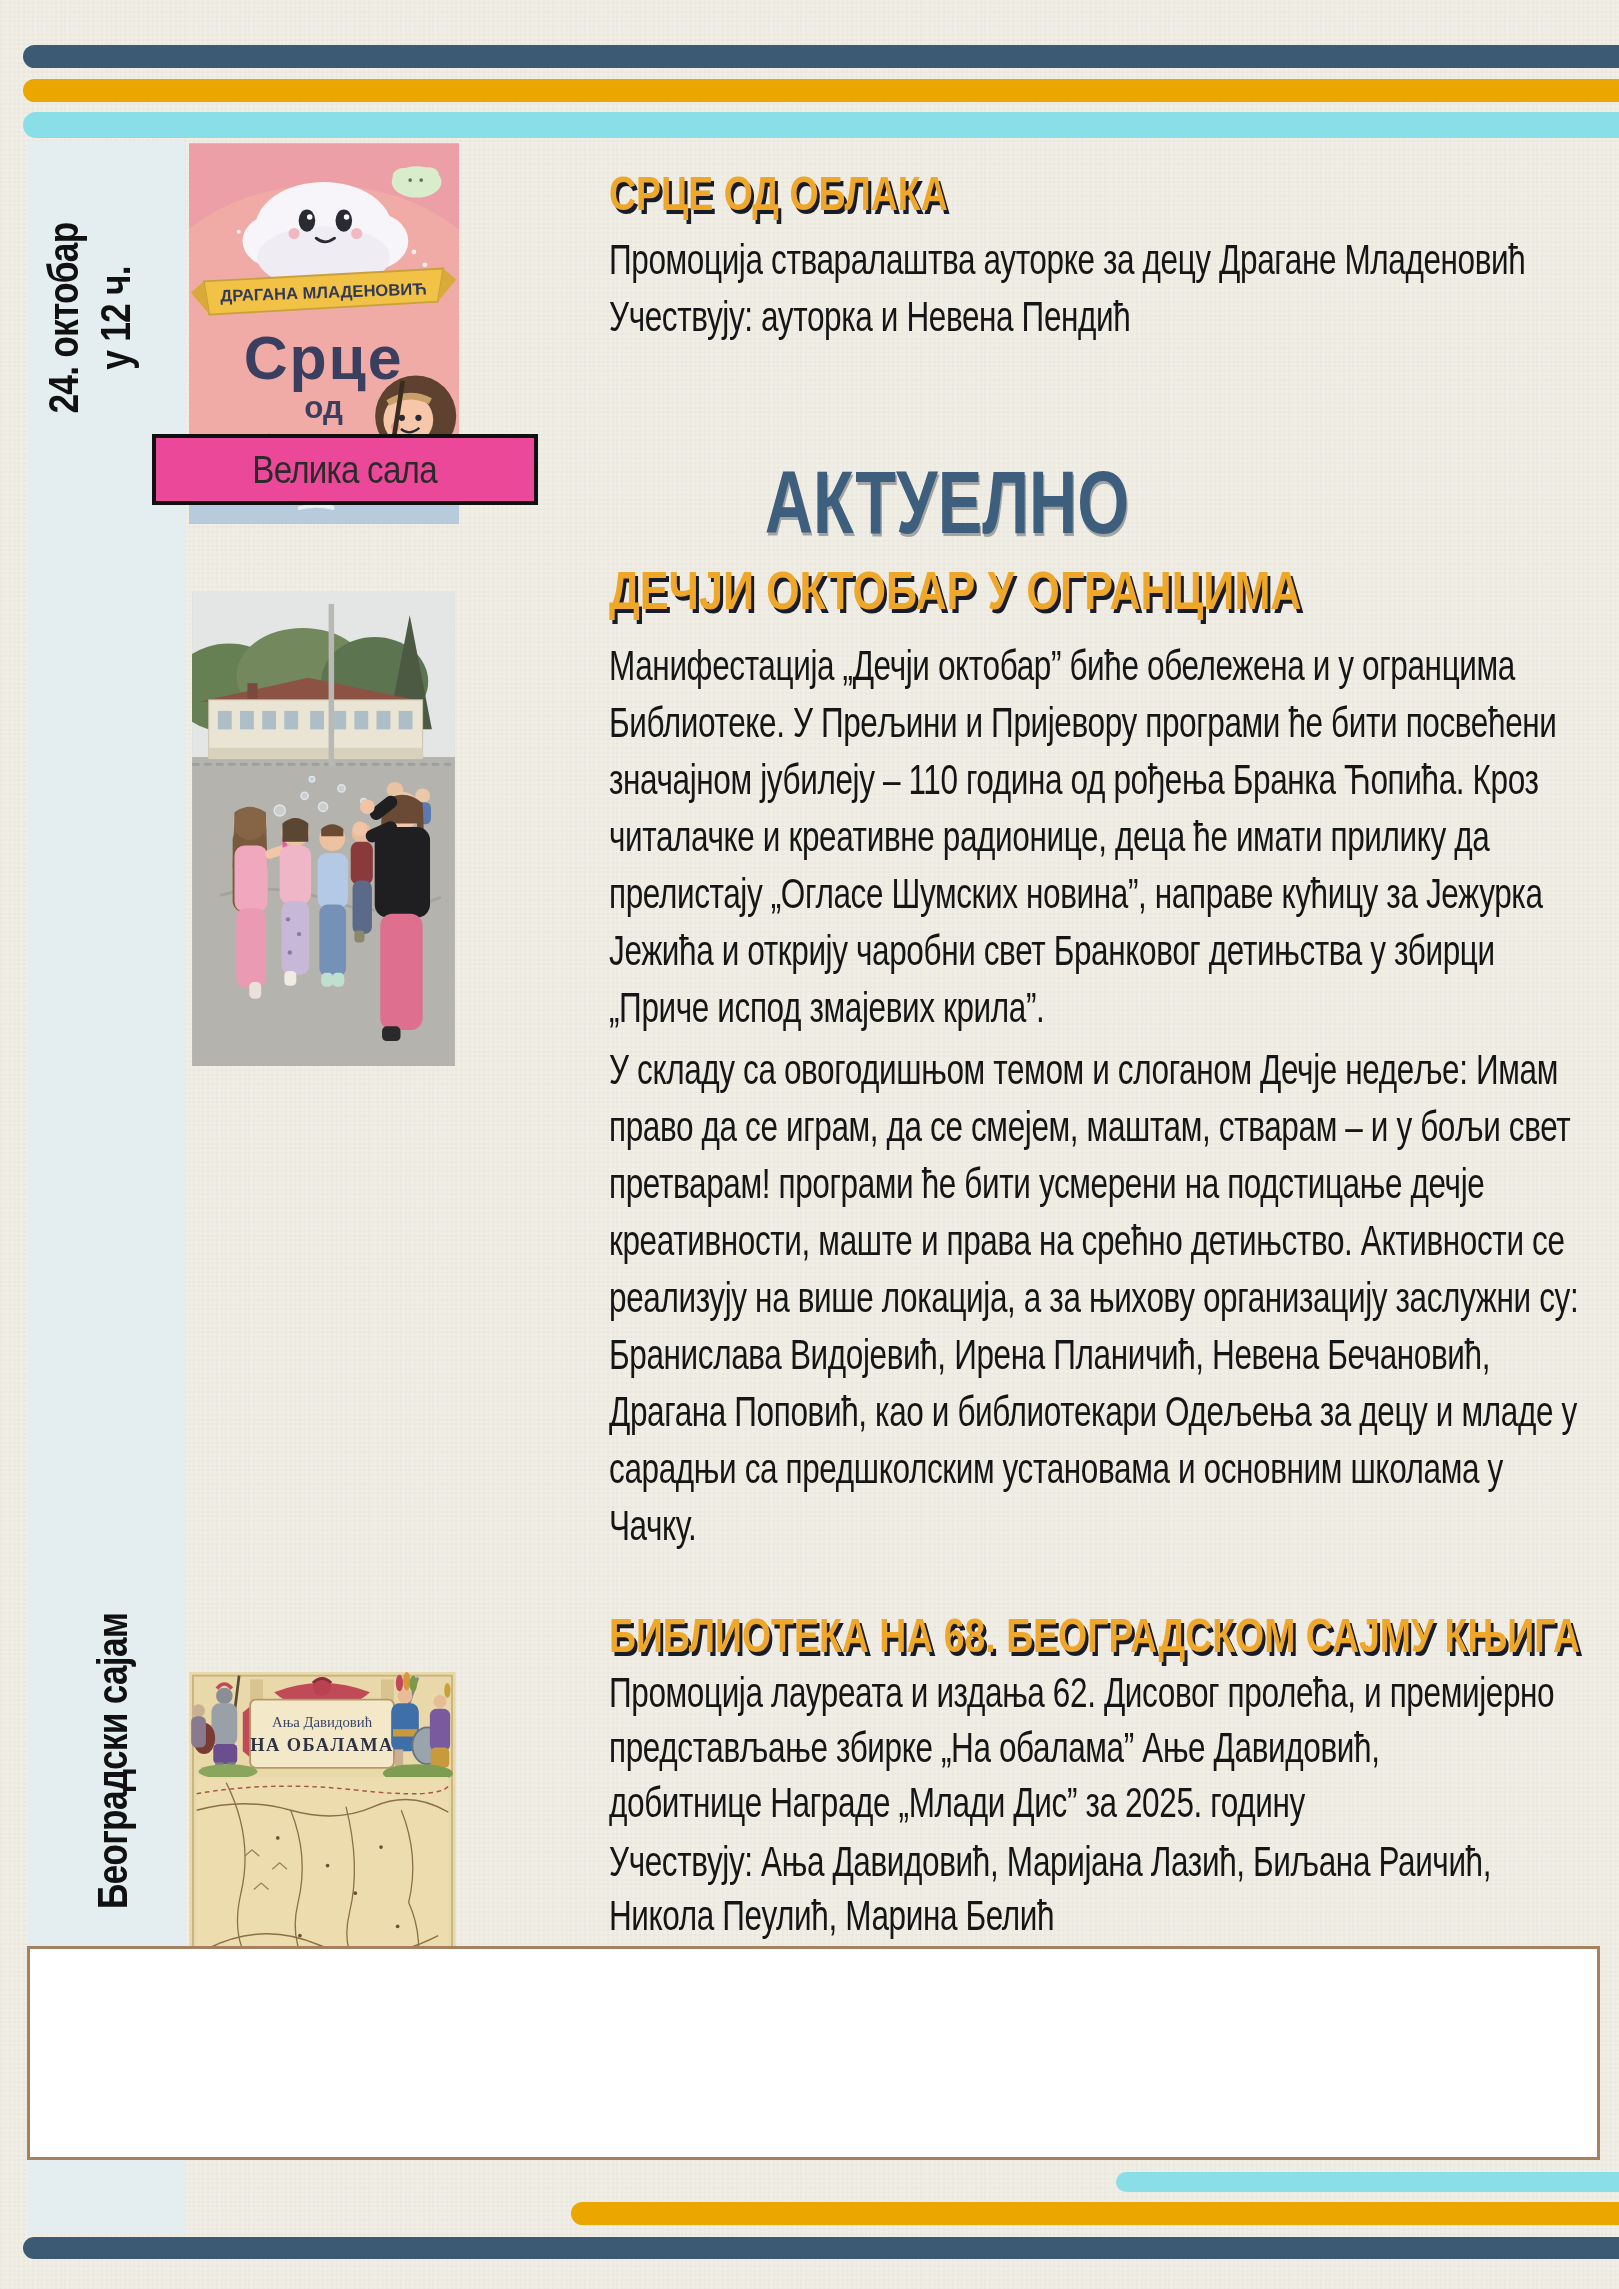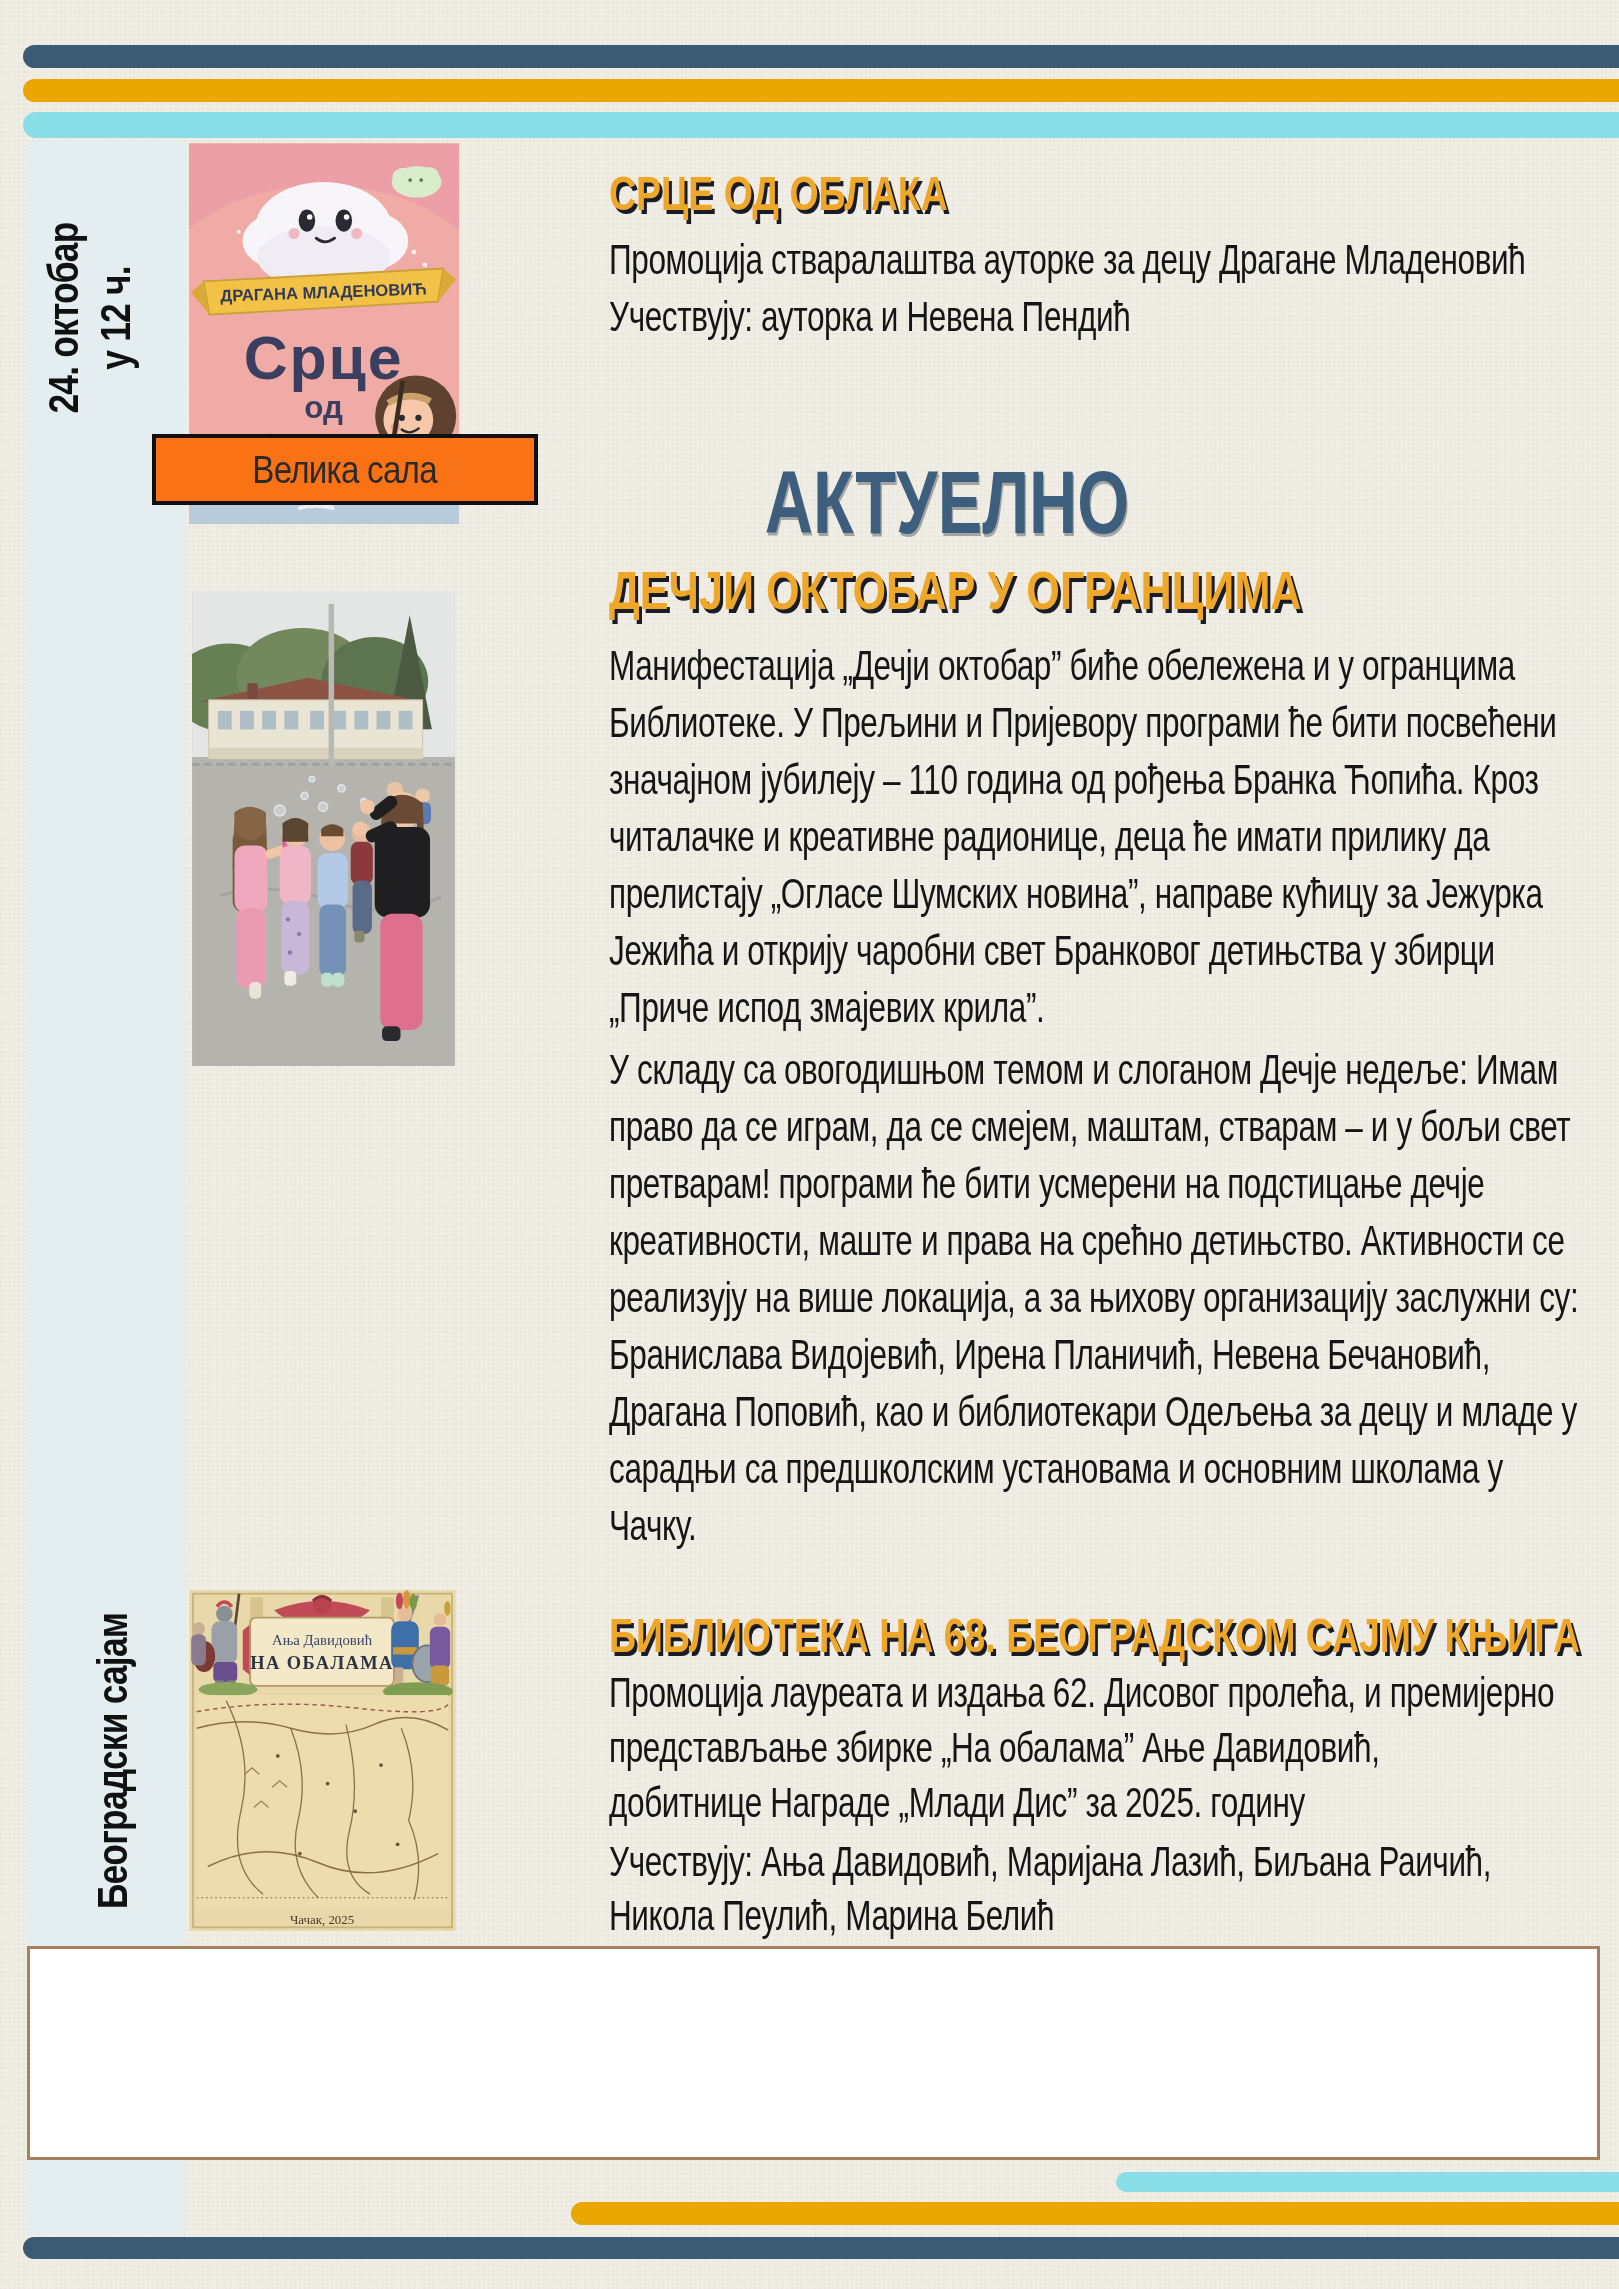--- a/index.html
+++ b/index.html
@@ -40,21 +40,21 @@
   }
   .h-yellow {
     color:#efa72a; font-weight:700; letter-spacing:0;
     text-shadow:3.7px 3.7px 0 #181c27; white-space:nowrap; width:1477px;
   }
   .h-blue { color:#3d5f7d; font-weight:700; white-space:nowrap;
             text-shadow:1.8px 2.8px 0 rgba(20,30,40,.35); }
 
   .velika-box {
     position:absolute; left:152px; top:434px; width:386px; height:71px;
-    background:#f97316; border:4.6px solid #101010; z-index:5;
+    background:#ec4899; border:4.6px solid #101010; z-index:5;
     display:flex; align-items:center; justify-content:center;
     font-size:39px; color:#2a2a2a; letter-spacing:-0.9px;
   }
   .velika-box span { transform:scaleX(0.85); }
 
   
   .img-frame { position:absolute; overflow:hidden; }
   .img-frame svg { display:block; }
 
   
@@ -257,21 +257,21 @@
       <rect x="186" y="262" width="36" height="14" rx="7" fill="#1f1f22" transform="rotate(-24 186 262)"></rect>
       <rect x="190" y="240" width="34" height="14" rx="7" fill="#1f1f22" transform="rotate(-38 190 240)"></rect>
       <circle cx="182" cy="258" r="8" fill="#f0c4a4"></circle>
         <circle cx="190" cy="234" r="8" fill="#f0c4a4"></circle>
       <rect x="204" y="350" width="46" height="126" rx="13" fill="#df6f8e"></rect>
       <rect x="206" y="472" width="20" height="16" rx="5" fill="#2a2a2c"></rect>
     </g>
   </svg>
 </div>
 
-<div class="img-frame" style="left:189px; top:1590px; width:267px; height:341px;">
+<div class="img-frame" style="left:189px; top:1672px; width:267px; height:341px;">
   <svg width="267" height="341" viewBox="0 0 289 370">
     <rect width="289" height="370" fill="#e9d8a9"></rect>
     <rect x="4" y="4" width="281" height="362" fill="none" stroke="#c9b27c" stroke-width="2"></rect>
 
     <rect x="66" y="8" width="14" height="66" fill="#d8c48e"></rect>
     <rect x="208" y="8" width="14" height="66" fill="#d8c48e"></rect>
     <path d="M92,22 Q144,2 196,22 Q174,42 144,36 Q114,42 92,22 Z" fill="#c04a58"></path>
     <circle cx="144" cy="16" r="10" fill="#b8434f"></circle>
     <path d="M134,12 q10,-10 20,0" stroke="#8a2f3a" stroke-width="3" fill="none"></path>
 

